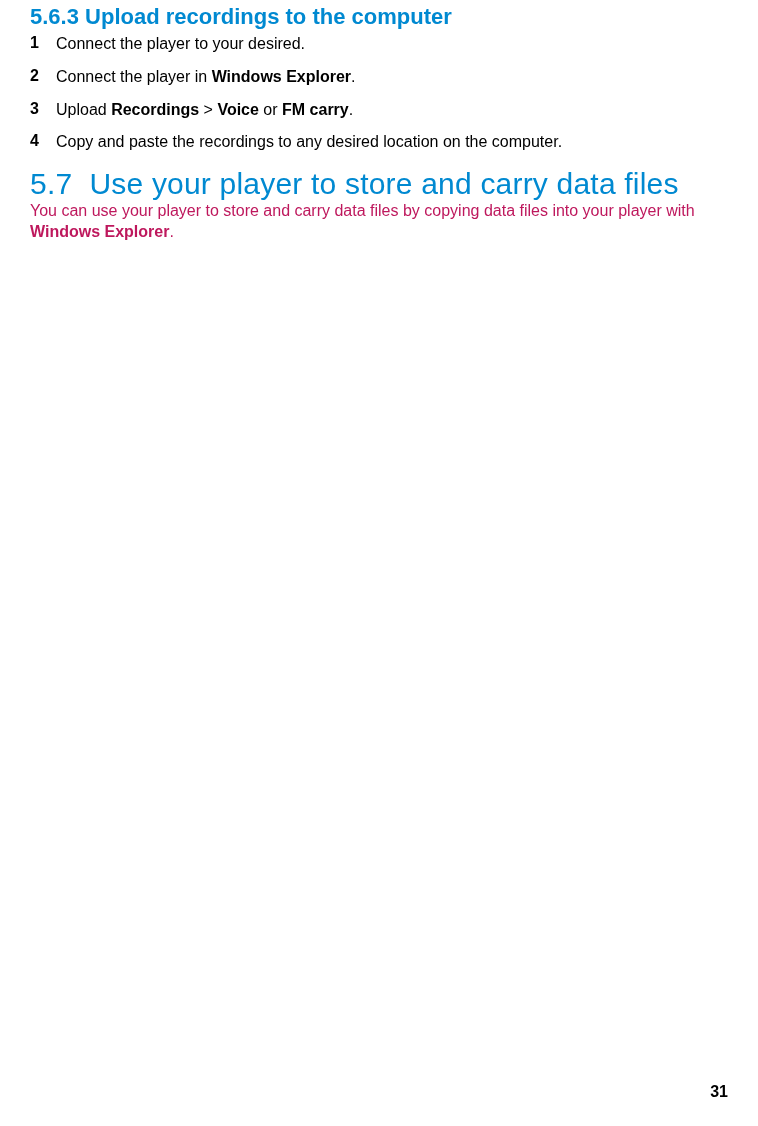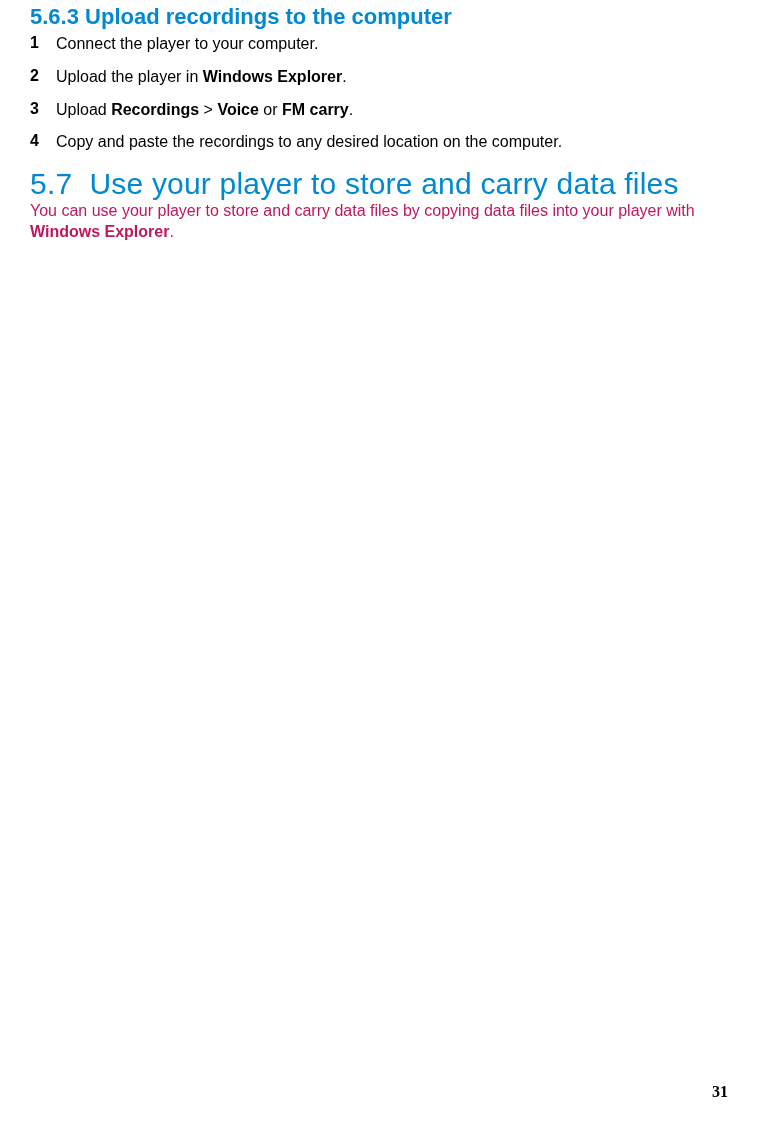--- a/index.html
+++ b/index.html
@@ -57,41 +57,40 @@
       color: #be185d;
       line-height: 1.3;
     }
     .page-number {
       position: absolute;
       bottom: 25px;
       right: 30px;
       font-size: 16px;
       font-weight: bold;
       color: #000;
-      font-family: Liberation Serif, serif;
     }
   </style>
 </head>
 <body>
 
 <h3 class="heading-563">
   <span>5.6.3</span>
   <span>Upload recordings to the computer</span>
 </h3>
 
 <ol class="step-list">
   <li class="step-item">
     <span class="step-number">1</span>
     <span class="step-text">
-      <span>Connect the player to your computer.</span>
+      <span>Connect the player to your desired.</span>
     </span>
   </li>
   <li class="step-item">
     <span class="step-number">2</span>
-    <span class="step-text"><span>Upload the player in </span><span class="bold">Windows Explorer</span><span>.</span></span>
+    <span class="step-text"><span>Connect the player in </span><span class="bold">Windows Explorer</span><span>.</span></span>
   </li>
   <li class="step-item">
     <span class="step-number">3</span>
     <span class="step-text"><span>Upload </span><span class="bold">Recordings</span><span> &gt; </span><span class="bold">Voice</span><span> or </span><span class="bold">FM carry</span><span>.</span></span>
   </li>
   <li class="step-item">
     <span class="step-number">4</span>
     <span class="step-text">
       <span>Copy and paste the recordings to any desired location on the computer.</span>
     </span>

